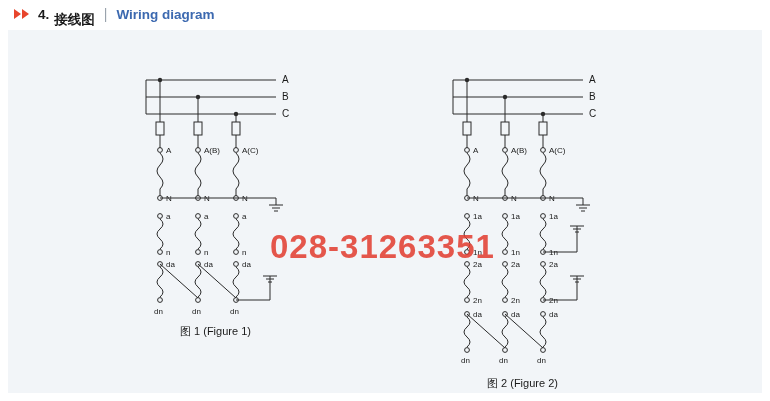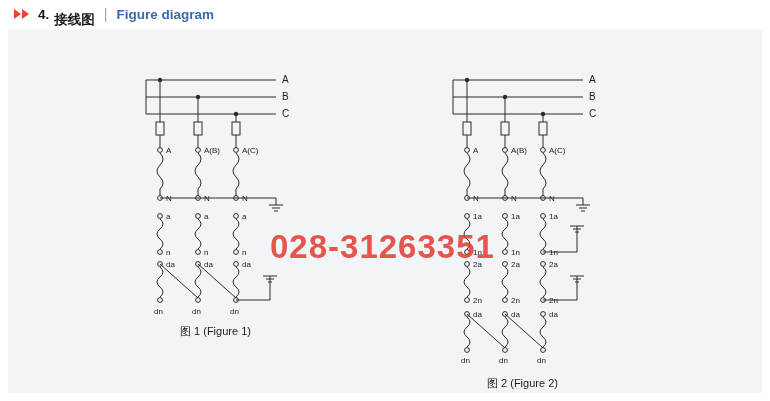--- a/index.html
+++ b/index.html
@@ -68,21 +68,21 @@
 <body>
 
 <div class="header">
   <span class="arrows">
     <span class="arrow"></span>
       <span class="arrow"></span>
   </span>
   <span class="hdr-num">4.</span>
   <span class="hdr-cn">接线图</span>
   <span class="hdr-sep">|</span>
-  <span class="hdr-en">Figure diagram</span>
+  <span class="hdr-en">Wiring diagram</span>
 </div>
 
 <div class="panel">
 
   <svg width="754" height="363" viewBox="0 0 754 363">
 
     <g>
 
       <line class="ln" x1="138" y1="50" x2="268" y2="50"></line>
       <line class="ln" x1="138" y1="67" x2="268" y2="67"></line>

